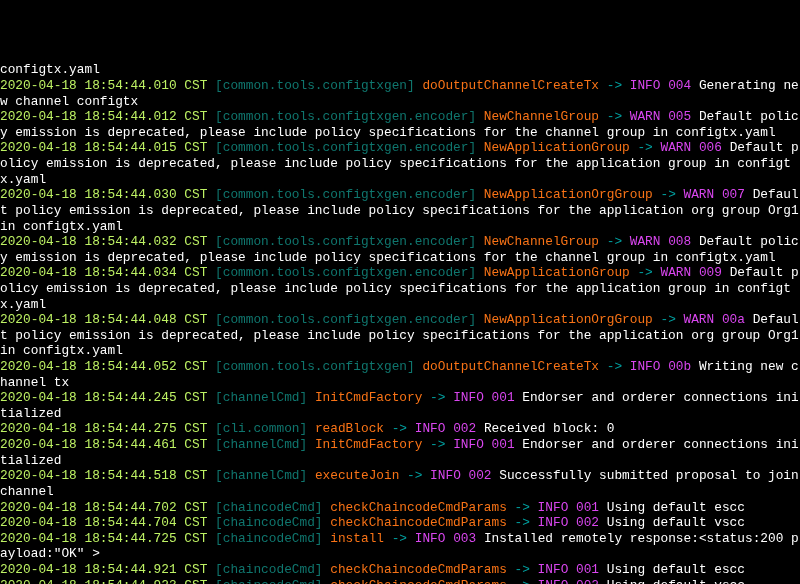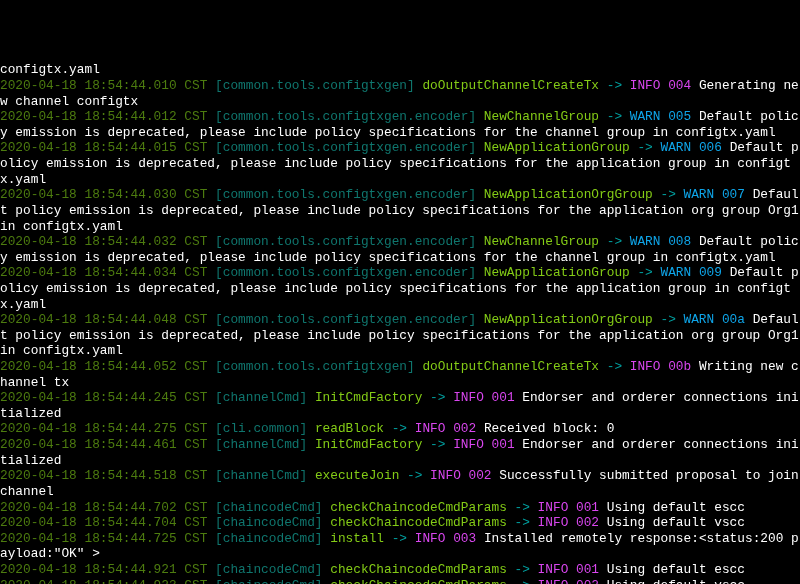--- a/index.html
+++ b/index.html
@@ -10,26 +10,26 @@
       line-height: 1.22;
       width: 800px;
       height: 584px;
       overflow: hidden;
       white-space: pre-wrap;
       word-break: break-all;
       padding: 0;
     }
     .line { display: block; }
     .w { color: #fff; }
-    .ts { color: #4d7c0f; }
+    .ts { color: #bef264; }
     .mod { color: #0f766e; }
-    .fn { color: #84cc16; }
+    .fn { color: #f97316; }
     .arrow { color: #00a0a0; }
     .info { color: #d946ef; }
-    .warn { color: #0ea5e9; }
+    .warn { color: #d946ef; }
   </style>
 </head>
 <body>
 
 
 
 <div id="terminal"><div class="line"><span class="w">configtx.yaml</span></div><div class="line"><span class="ts">2020-04-18 18:54:44.010 CST</span> <span class="mod">[common.tools.configtxgen]</span> <span class="fn">doOutputChannelCreateTx</span> <span class="arrow">-&gt;</span> <span class="info">INFO</span> <span class="info">004</span> <span class="w">Generating new channel configtx</span></div><div class="line"><span class="ts">2020-04-18 18:54:44.012 CST</span> <span class="mod">[common.tools.configtxgen.encoder]</span> <span class="fn">NewChannelGroup</span> <span class="arrow">-&gt;</span> <span class="warn">WARN</span> <span class="warn">005</span> <span class="w">Default policy emission is deprecated, please include policy specifications for the channel group in configtx.yaml</span></div><div class="line"><span class="ts">2020-04-18 18:54:44.015 CST</span> <span class="mod">[common.tools.configtxgen.encoder]</span> <span class="fn">NewApplicationGroup</span> <span class="arrow">-&gt;</span> <span class="warn">WARN</span> <span class="warn">006</span> <span class="w">Default policy emission is deprecated, please include policy specifications for the application group in configtx.yaml</span></div><div class="line"><span class="ts">2020-04-18 18:54:44.030 CST</span> <span class="mod">[common.tools.configtxgen.encoder]</span> <span class="fn">NewApplicationOrgGroup</span> <span class="arrow">-&gt;</span> <span class="warn">WARN</span> <span class="warn">007</span> <span class="w">Default policy emission is deprecated, please include policy specifications for the application org group Org1 in configtx.yaml</span></div><div class="line"><span class="ts">2020-04-18 18:54:44.032 CST</span> <span class="mod">[common.tools.configtxgen.encoder]</span> <span class="fn">NewChannelGroup</span> <span class="arrow">-&gt;</span> <span class="warn">WARN</span> <span class="warn">008</span> <span class="w">Default policy emission is deprecated, please include policy specifications for the channel group in configtx.yaml</span></div><div class="line"><span class="ts">2020-04-18 18:54:44.034 CST</span> <span class="mod">[common.tools.configtxgen.encoder]</span> <span class="fn">NewApplicationGroup</span> <span class="arrow">-&gt;</span> <span class="warn">WARN</span> <span class="warn">009</span> <span class="w">Default policy emission is deprecated, please include policy specifications for the application group in configtx.yaml</span></div><div class="line"><span class="ts">2020-04-18 18:54:44.048 CST</span> <span class="mod">[common.tools.configtxgen.encoder]</span> <span class="fn">NewApplicationOrgGroup</span> <span class="arrow">-&gt;</span> <span class="warn">WARN</span> <span class="warn">00a</span> <span class="w">Default policy emission is deprecated, please include policy specifications for the application org group Org1 in configtx.yaml</span></div><div class="line"><span class="ts">2020-04-18 18:54:44.052 CST</span> <span class="mod">[common.tools.configtxgen]</span> <span class="fn">doOutputChannelCreateTx</span> <span class="arrow">-&gt;</span> <span class="info">INFO</span> <span class="info">00b</span> <span class="w">Writing new channel tx</span></div><div class="line"><span class="ts">2020-04-18 18:54:44.245 CST</span> <span class="mod">[channelCmd]</span> <span class="fn">InitCmdFactory</span> <span class="arrow">-&gt;</span> <span class="info">INFO</span> <span class="info">001</span> <span class="w">Endorser and orderer connections initialized</span></div><div class="line"><span class="ts">2020-04-18 18:54:44.275 CST</span> <span class="mod">[cli.common]</span> <span class="fn">readBlock</span> <span class="arrow">-&gt;</span> <span class="info">INFO</span> <span class="info">002</span> <span class="w">Received block: 0</span></div><div class="line"><span class="ts">2020-04-18 18:54:44.461 CST</span> <span class="mod">[channelCmd]</span> <span class="fn">InitCmdFactory</span> <span class="arrow">-&gt;</span> <span class="info">INFO</span> <span class="info">001</span> <span class="w">Endorser and orderer connections initialized</span></div><div class="line"><span class="ts">2020-04-18 18:54:44.518 CST</span> <span class="mod">[channelCmd]</span> <span class="fn">executeJoin</span> <span class="arrow">-&gt;</span> <span class="info">INFO</span> <span class="info">002</span> <span class="w">Successfully submitted proposal to join channel</span></div><div class="line"><span class="ts">2020-04-18 18:54:44.702 CST</span> <span class="mod">[chaincodeCmd]</span> <span class="fn">checkChaincodeCmdParams</span> <span class="arrow">-&gt;</span> <span class="info">INFO</span> <span class="info">001</span> <span class="w">Using default escc</span></div><div class="line"><span class="ts">2020-04-18 18:54:44.704 CST</span> <span class="mod">[chaincodeCmd]</span> <span class="fn">checkChaincodeCmdParams</span> <span class="arrow">-&gt;</span> <span class="info">INFO</span> <span class="info">002</span> <span class="w">Using default vscc</span></div><div class="line"><span class="ts">2020-04-18 18:54:44.725 CST</span> <span class="mod">[chaincodeCmd]</span> <span class="fn">install</span> <span class="arrow">-&gt;</span> <span class="info">INFO</span> <span class="info">003</span> <span class="w">Installed remotely response:&lt;status:200 payload:"OK" &gt;</span></div><div class="line"><span class="ts">2020-04-18 18:54:44.921 CST</span> <span class="mod">[chaincodeCmd]</span> <span class="fn">checkChaincodeCmdParams</span> <span class="arrow">-&gt;</span> <span class="info">INFO</span> <span class="info">001</span> <span class="w">Using default escc</span></div><div class="line"><span class="ts">2020-04-18 18:54:44.923 CST</span> <span class="mod">[chaincodeCmd]</span> <span class="fn">checkChaincodeCmdParams</span> <span class="arrow">-&gt;</span> <span class="info">INFO</span> <span class="info">002</span> <span class="w">Using default vscc</span></div></div>
 
 
 

